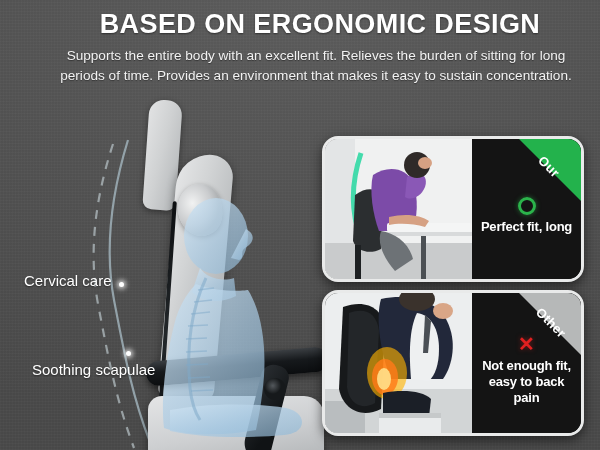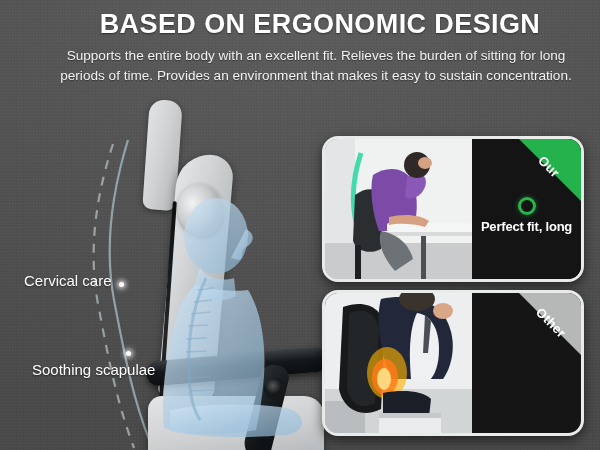--- a/index.html
+++ b/index.html
@@ -353,20 +353,27 @@
           <ellipse cx="62" cy="80" rx="20" ry="26" fill="#ffb300" opacity=".62"></ellipse>
           <ellipse cx="60" cy="84" rx="13" ry="18" fill="#ff7a18" opacity=".82"></ellipse>
           <ellipse cx="59" cy="86" rx="7" ry="11" fill="#ffe08a" opacity=".9"></ellipse>
 
           <path d="M58 100 C 78 96, 98 98, 106 106 L 104 124 L 58 124 Z" fill="#1b1f27"></path>
           <rect x="54" y="120" width="62" height="20" fill="#e9ebec"></rect>
           <rect x="54" y="120" width="62" height="5" fill="#c6c9ca"></rect>
         </svg>
       </div>
 
+      <div class="card-panel">
+        <div class="mark mark-x">✕</div>
+        <div class="card-text">
+          <div>Not enough fit,</div>
+          <div>easy to back pain</div>
+        </div>
+      </div>
 
       <div class="ribbon" id="ribbon-other">
         <div class="ribbon-label">Other</div>
       </div>
     </div>
   </div>
 
 </div>
 
 </body></html>

